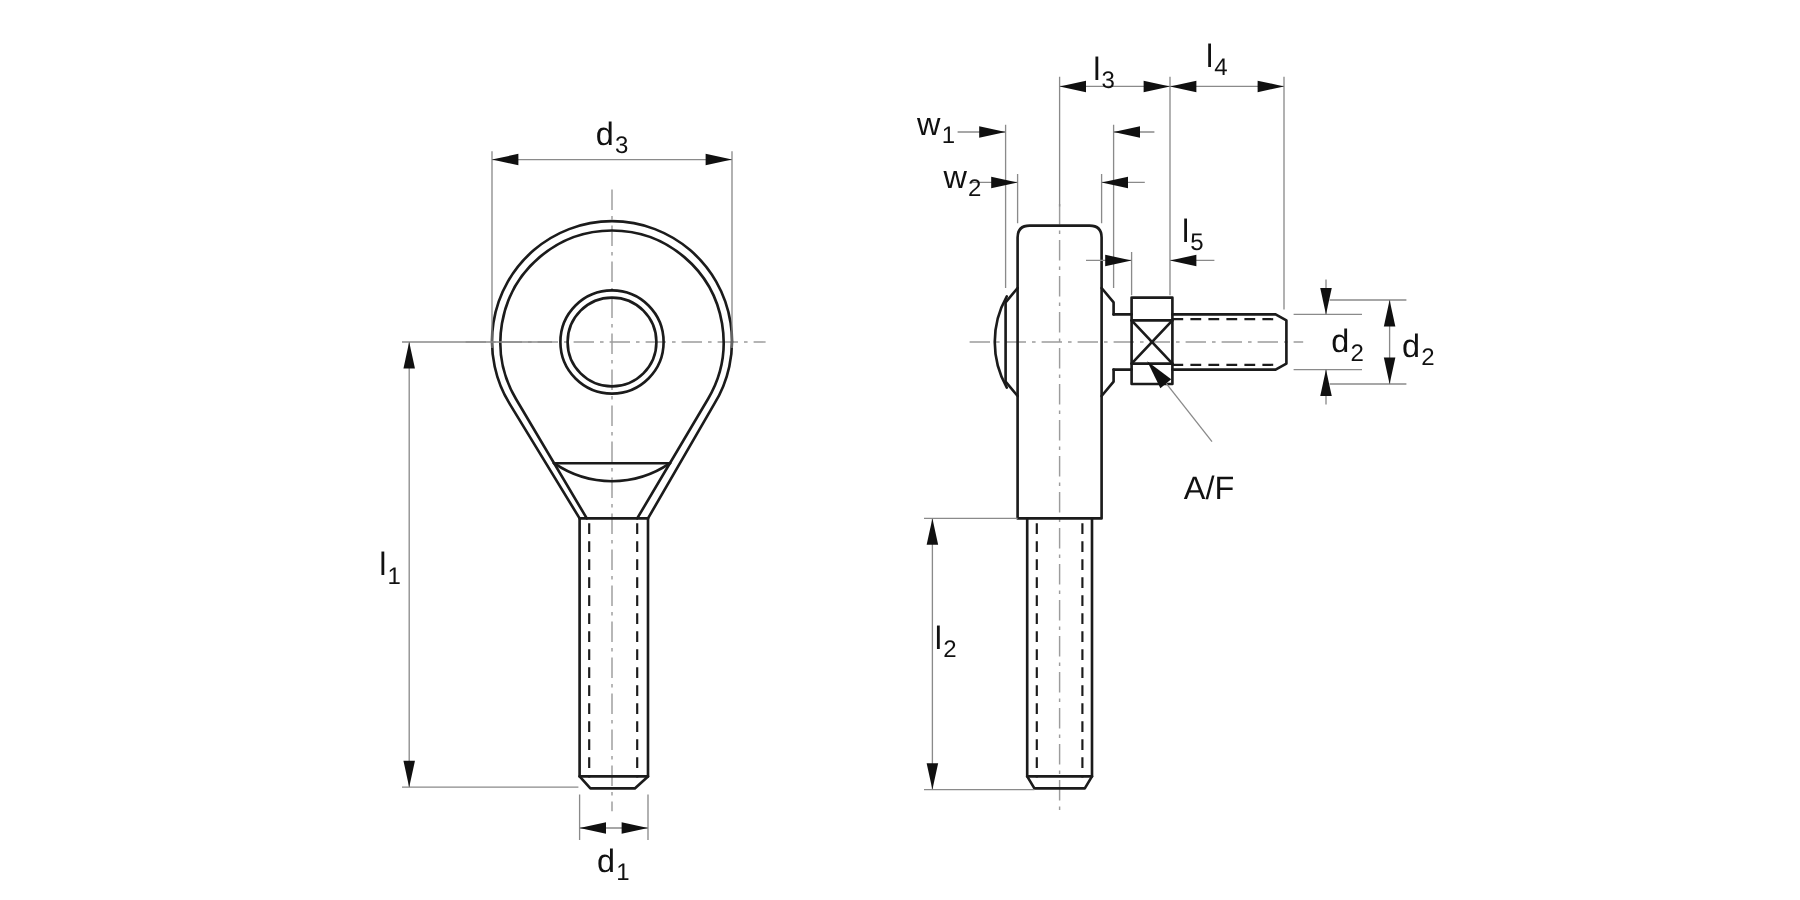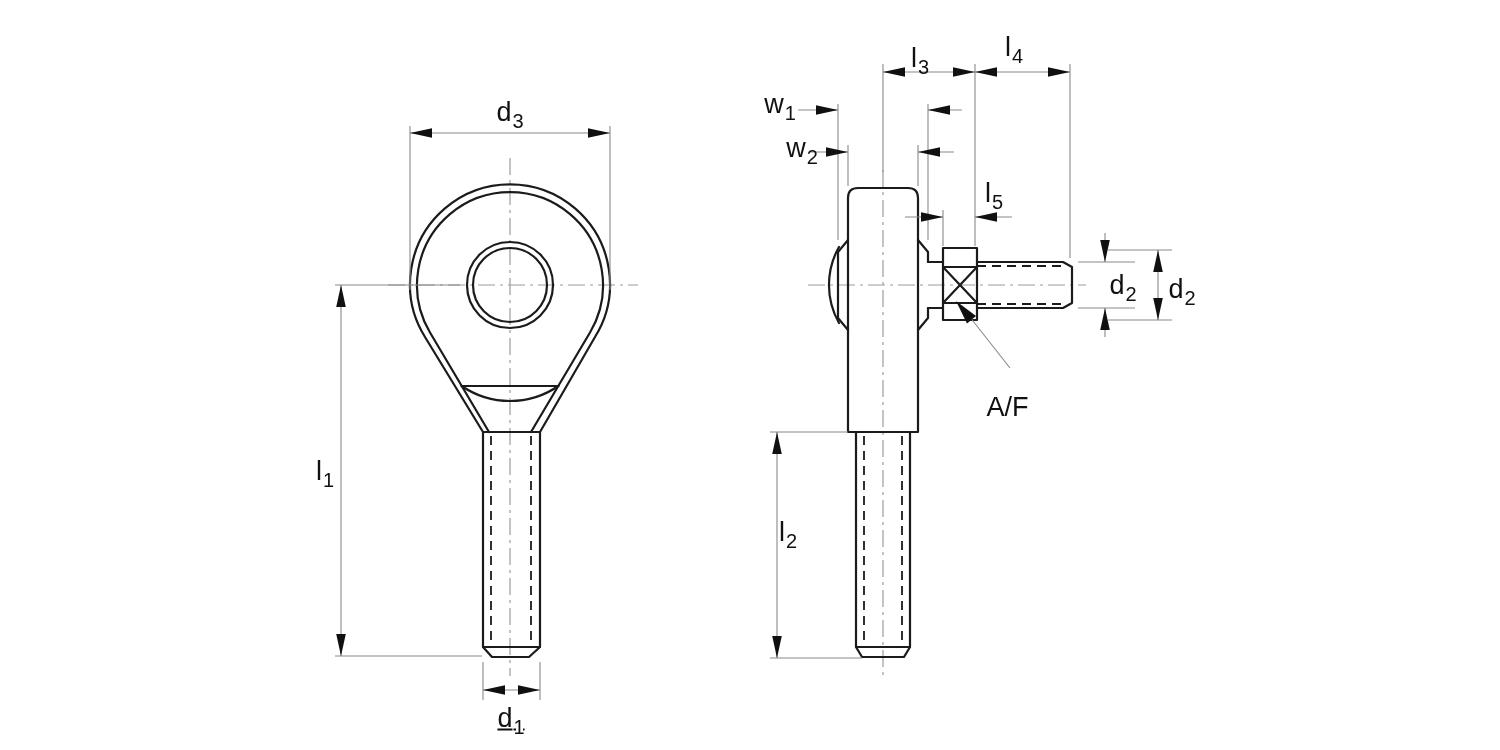--- a/index.html
+++ b/index.html
@@ -156,21 +156,21 @@
         <polygon class="ah" points="777,432 772.2,454 781.8,454"></polygon>
         <polygon class="ah" points="777,658 772.2,636 781.8,636"></polygon>
       </g>
     </g>
   </svg>
 
   <div class="dim-label" style="left:510px;top:112px;"><span class="base">d</span><span class="sub">3</span></div>
 
   <div class="dim-label" style="left:325px;top:471px;"><span class="base">l</span><span class="sub">1</span></div>
 
-  <div class="dim-label" style="left:511px;top:718px;text-decoration:underline;"><span class="base">d</span><span class="sub">1</span></div>
+  <div class="dim-label" style="left:511px;top:718px;"><span class="base">d</span><span class="sub">1</span></div>
 
   <div class="dim-label" style="left:920px;top:48px;margin-top:10px;"><span class="base">l</span><span class="sub">3</span></div>
 
   <div class="dim-label" style="left:1014px;top:47px;"><span class="base">l</span><span class="sub">4</span></div>
 
   <div class="dim-label" style="left:732px;top:104px;margin-left:48px;"><span class="base">w</span><span class="sub">1</span></div>
 
   <div class="dim-label" style="left:791px;top:148px;margin-left:11px;"><span class="base">w</span><span class="sub">2</span></div>
 
   <div class="dim-label" style="left:994px;top:193px;"><span class="base">l</span><span class="sub">5</span></div>

